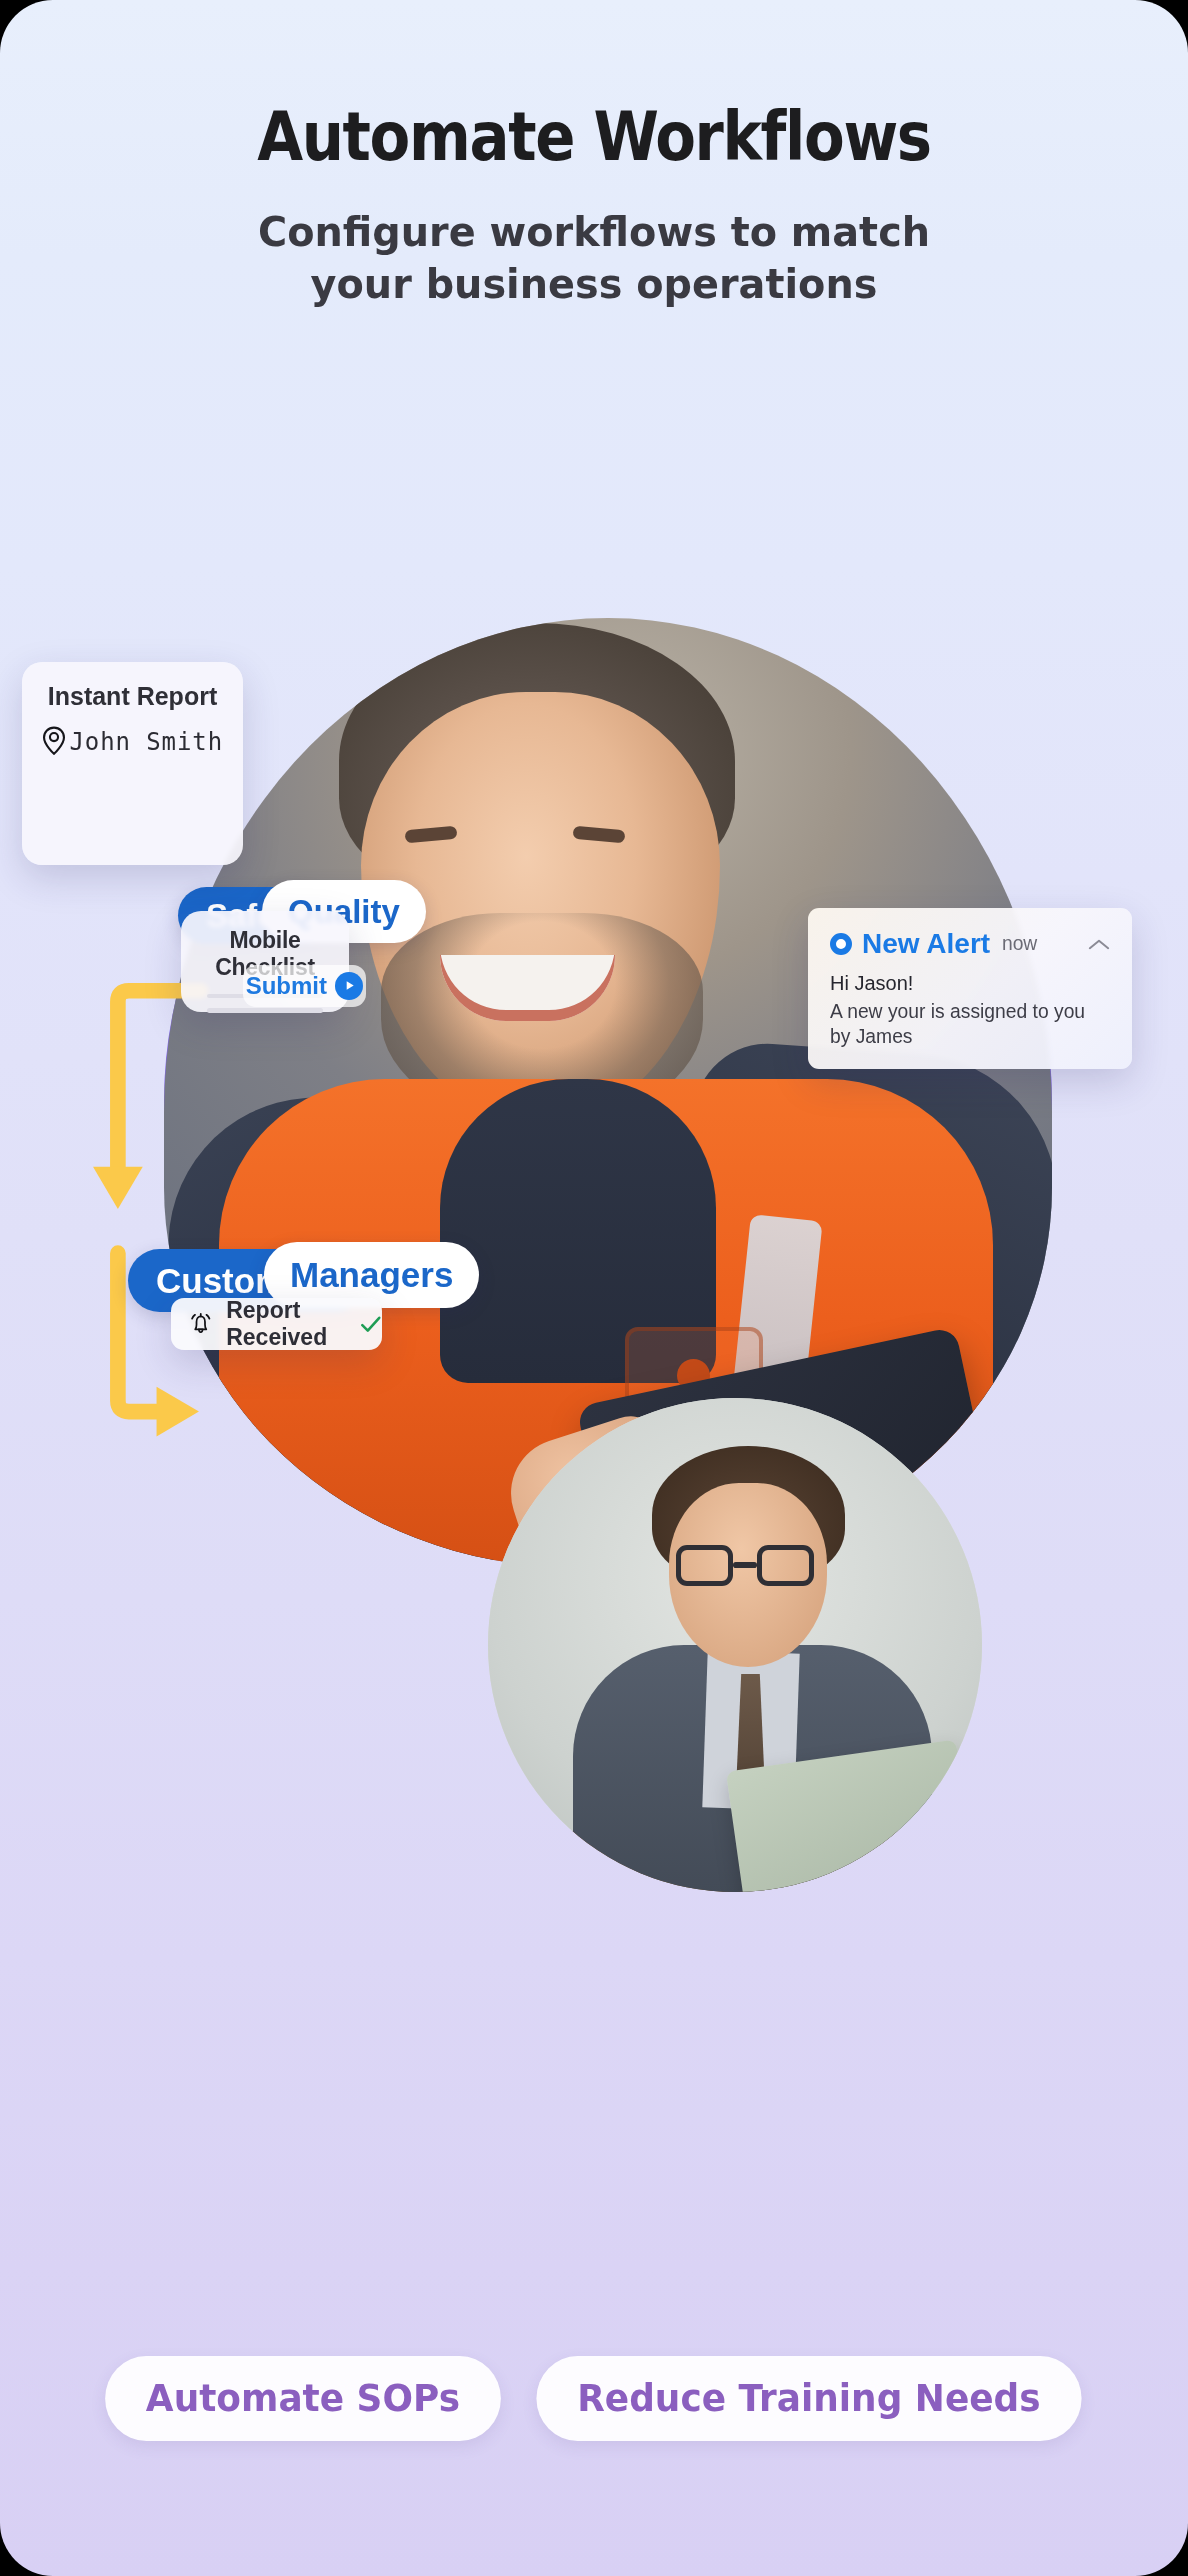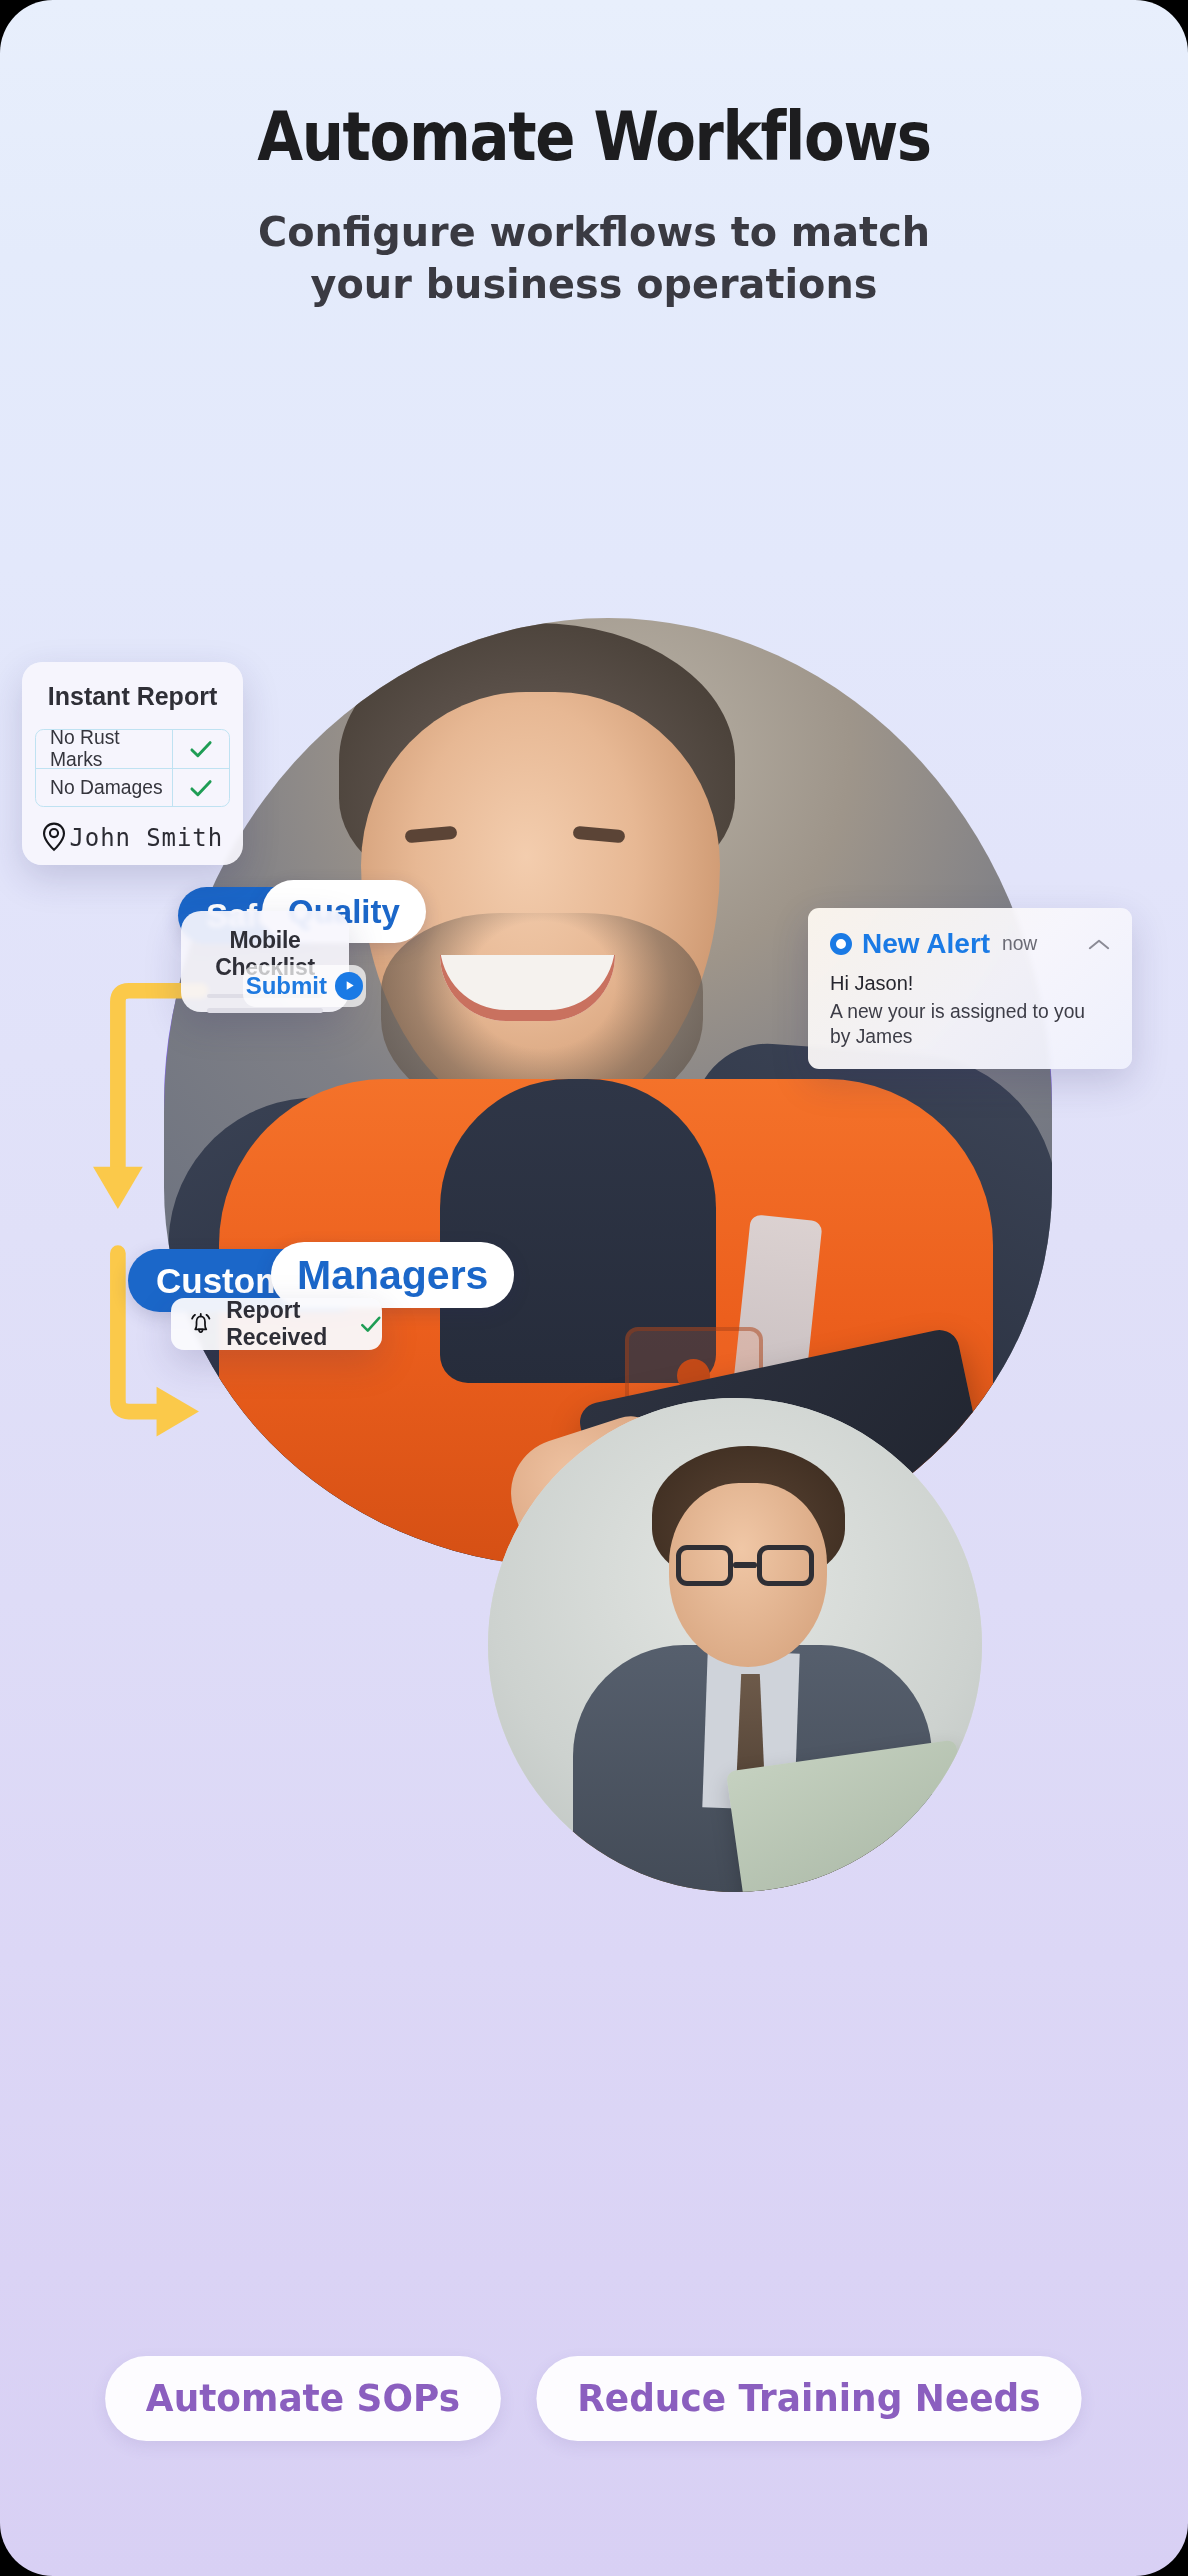--- a/index.html
+++ b/index.html
@@ -168,21 +168,21 @@
     position: absolute; display: flex; align-items: center; justify-content: center;
     border-radius: 920px; font-weight: 700; white-space: nowrap;
     box-shadow: 0 5.5px 16.6px rgba(40,40,90,.18);
   }
   .pill-blue { background: #1b67c9; color: #fff; }
   .pill-white { background: #fff; color: #1b67c9; }
 
   #pill-safety  { left: 178px; top: 251px; height: 57px; padding: 0 28px; font-size: 33px; }
   #pill-quality { left: 262px; top: 244px; height: 63px; padding: 0 26px; font-size: 33px; }
   #pill-customers { left: 128px; top: 613px; height: 63px; padding: 0 28px; font-size: 35px; }
-  #pill-managers  { left: 271px; top: 606px; height: 66px; padding: 0 26px; font-size: 41px; }
+  #pill-managers  { left: 264px; top: 606px; height: 66px; padding: 0 26px; font-size: 35px; }
 
   .card {
     position: absolute; border-radius: 20px;
     background: rgba(247,246,253,.92);
     backdrop-filter: blur(2.8px);
     box-shadow: 0 13px 37px rgba(45,40,100,.18);
   }
 
   #checklist {
     left: 181px; top: 275px; width: 168px; height: 101px;
@@ -321,38 +321,20 @@
         <span class="cl-play">
           <svg width="13" height="13" viewBox="0 0 14 14">
               <polygon points="4,2.5 11.5,7 4,11.5" fill="#fff"></polygon>
             </svg>
         </span>
       </div>
     </div>
 
     <div class="card" id="card-report">
       <div class="ir-title">Instant Report</div>
-      <div class="ir-table">
-        <div class="ir-row">
-          <div class="ir-label">No Rust Marks</div>
-          <div class="ir-check">
-            <svg width="24" height="20" viewBox="0 0 26 22">
-                <path d="M3 12 L9.5 18.5 L23 4" fill="none" stroke="#1f9d55" stroke-width="3.2" stroke-linecap="round" stroke-linejoin="round"></path>
-              </svg>
-          </div>
-        </div>
-        <div class="ir-row">
-          <div class="ir-label">No Damages</div>
-          <div class="ir-check">
-            <svg width="24" height="20" viewBox="0 0 26 22">
-                <path d="M3 12 L9.5 18.5 L23 4" fill="none" stroke="#1f9d55" stroke-width="3.2" stroke-linecap="round" stroke-linejoin="round"></path>
-              </svg>
-          </div>
-        </div>
-      </div>
       <div class="ir-foot">
         <span>
           <svg width="24" height="29.5" viewBox="0 0 26 32">
             <path d="M13 1.8 C6.8 1.8 2.2 6.6 2.2 12.4 C2.2 20.2 13 30.2 13 30.2 C13 30.2 23.8 20.2 23.8 12.4 C23.8 6.6 19.2 1.8 13 1.8 Z" fill="none" stroke="#16161b" stroke-width="2.3"></path>
             <circle cx="13" cy="12" r="4.4" fill="none" stroke="#16161b" stroke-width="2.3"></circle>
           </svg>
         </span>
         <span class="ir-sign">John  Smith</span>
       </div>
     </div>

